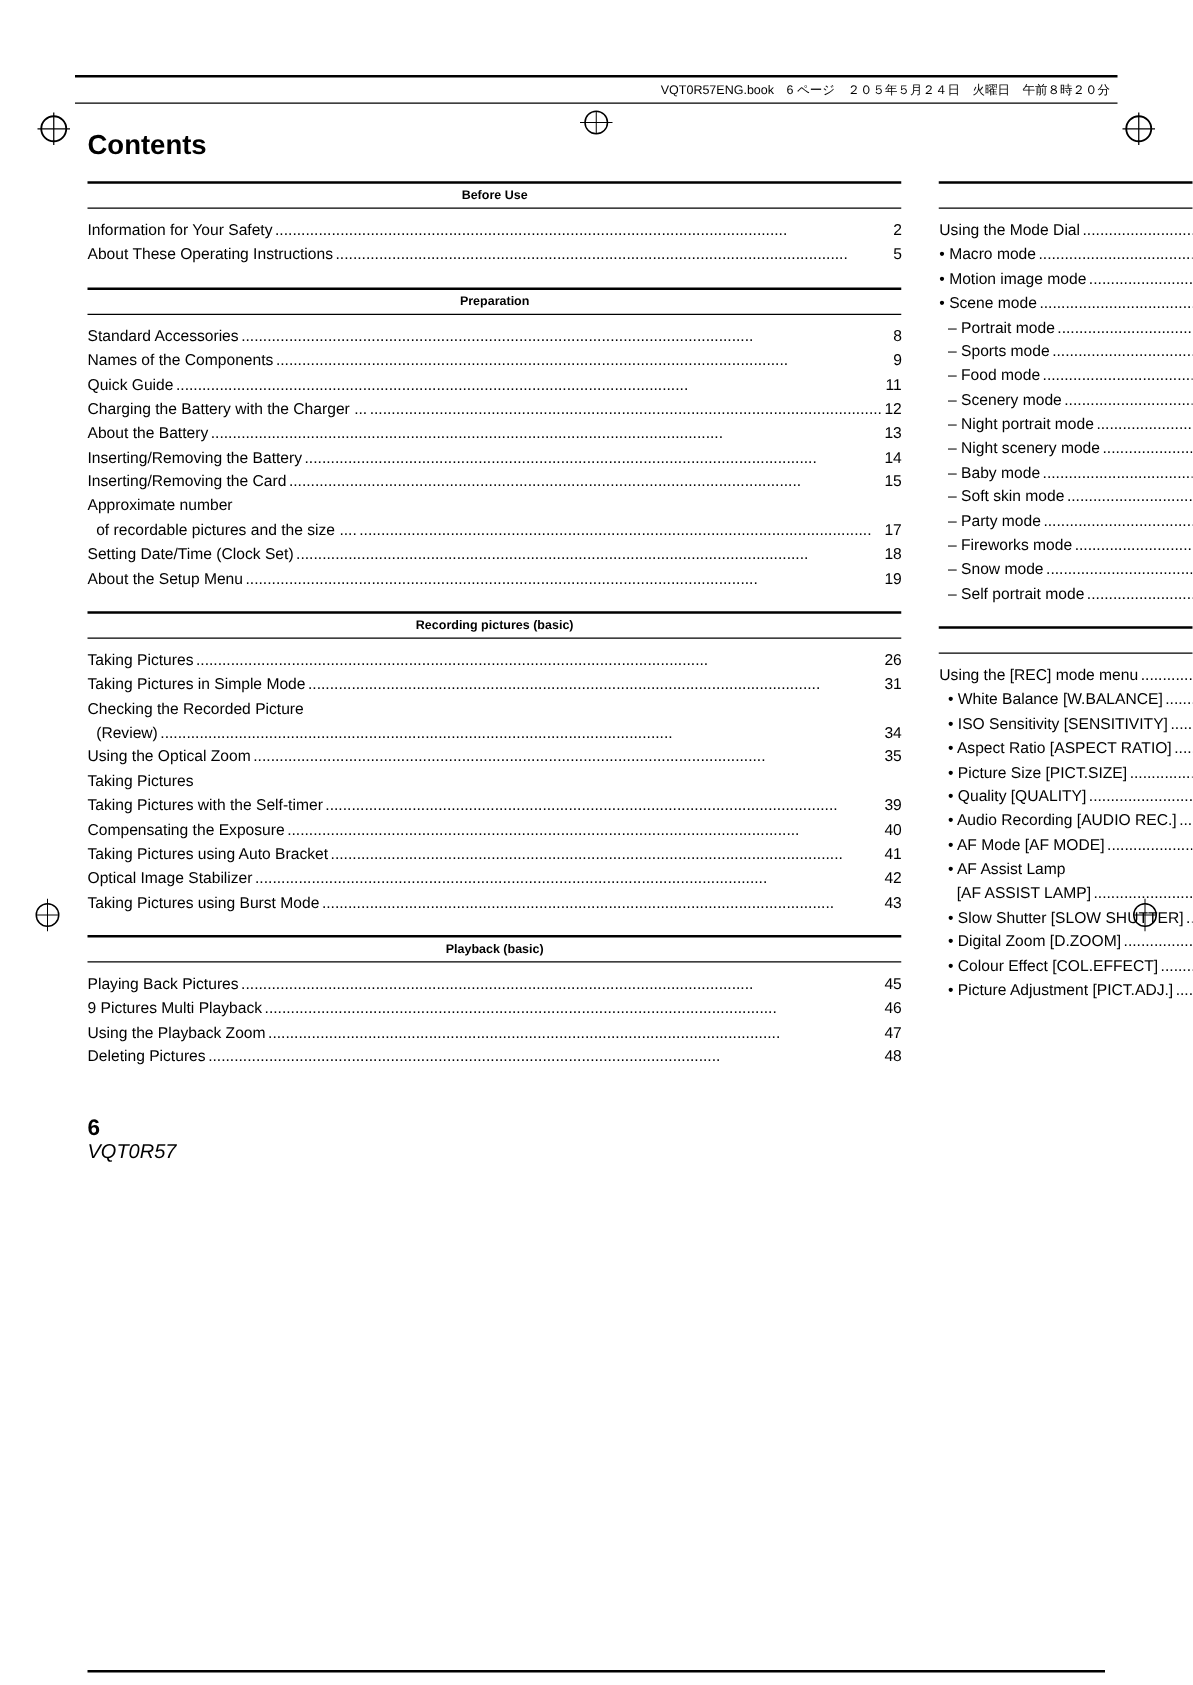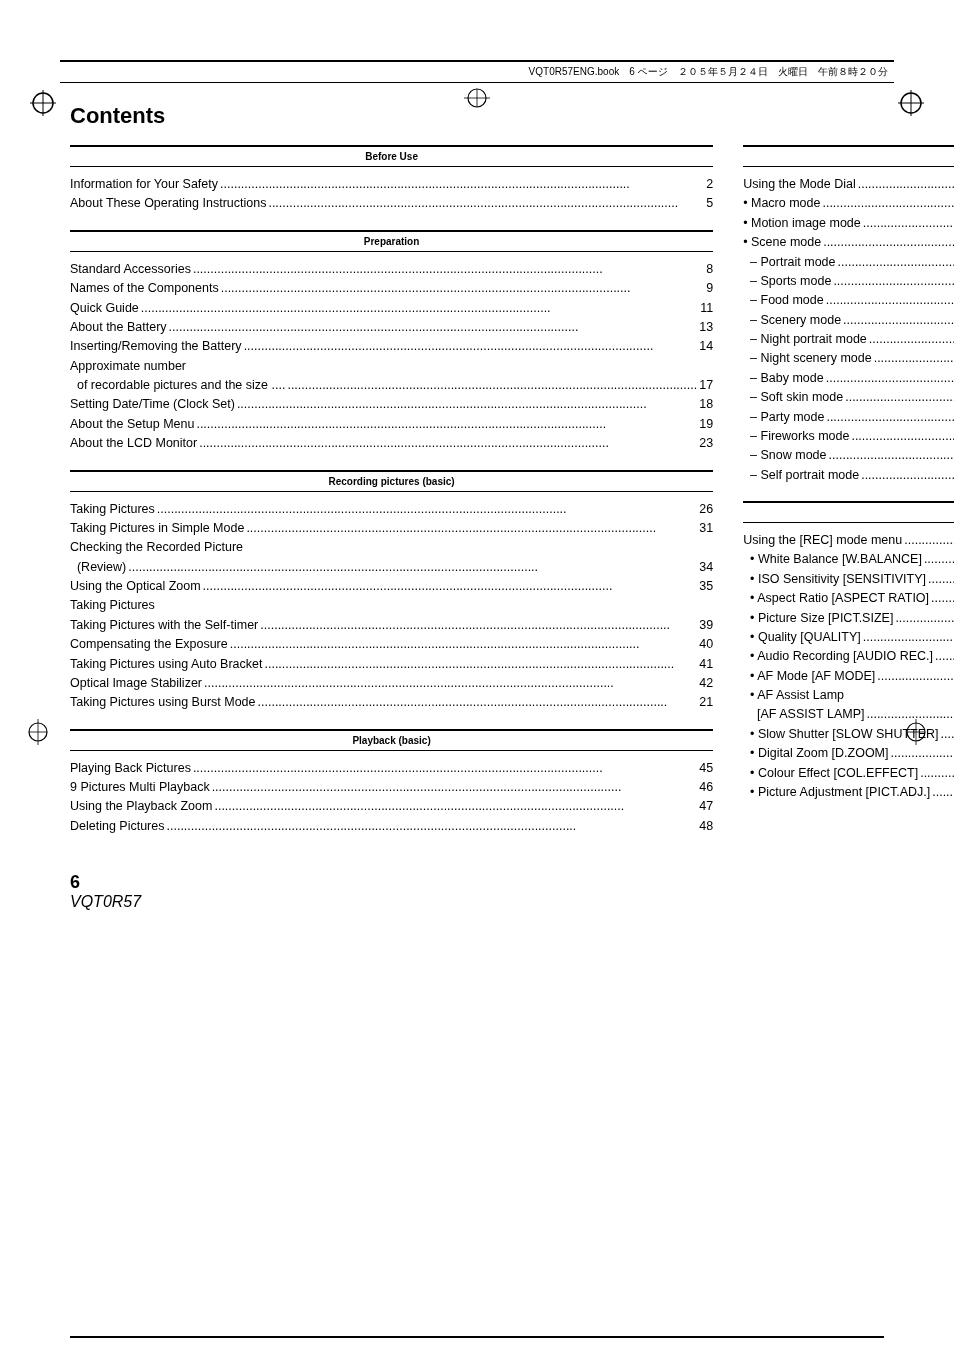--- a/index.html
+++ b/index.html
@@ -233,28 +233,38 @@
             <span class="toc-text">Names of the Components</span>
             <span class="dot-leader"></span>
             <span class="page-num">9</span>
           </div>
           <div class="toc-line">
             <span class="toc-text">Quick Guide</span>
             <span class="dot-leader"></span>
             <span class="page-num">11</span>
           </div>
           <div class="toc-line">
+            <span class="toc-text">Charging the Battery with the Charger ...</span>
+            <span class="dot-leader"></span>
+            <span class="page-num">12</span>
+          </div>
+          <div class="toc-line">
             <span class="toc-text">About the Battery</span>
             <span class="dot-leader"></span>
             <span class="page-num">13</span>
           </div>
           <div class="toc-line">
             <span class="toc-text">Inserting/Removing the Battery</span>
             <span class="dot-leader"></span>
             <span class="page-num">14</span>
+          </div>
+          <div class="toc-line">
+            <span class="toc-text">Inserting/Removing the Card</span>
+            <span class="dot-leader"></span>
+            <span class="page-num">15</span>
           </div>
           <div class="toc-line">
             <span class="toc-text">Approximate number</span>
             <span class="dot-leader" style="visibility:hidden"></span>
             <span class="page-num"></span>
           </div>
           <div class="toc-line">
             <span class="toc-text">&nbsp;&nbsp;of recordable pictures and the size ....</span>
             <span class="dot-leader"></span>
             <span class="page-num">17</span>
@@ -262,25 +272,20 @@
           <div class="toc-line">
             <span class="toc-text">Setting Date/Time (Clock Set)</span>
             <span class="dot-leader"></span>
             <span class="page-num">18</span>
           </div>
           <div class="toc-line">
             <span class="toc-text">About the Setup Menu</span>
             <span class="dot-leader"></span>
             <span class="page-num">19</span>
           </div>
-          <div class="toc-line">
-            <span class="toc-text">About the LCD Monitor</span>
-            <span class="dot-leader"></span>
-            <span class="page-num">23</span>
-          </div>
         </div>
 
         <div class="section">
           <div class="section-title">Recording pictures (basic)</div>
 
           <div class="toc-line">
             <span class="toc-text">Taking Pictures</span>
             <span class="dot-leader"></span>
             <span class="page-num">26</span>
           </div>
@@ -325,21 +330,21 @@
             <span class="page-num">41</span>
           </div>
           <div class="toc-line">
             <span class="toc-text">Optical Image Stabilizer</span>
             <span class="dot-leader"></span>
             <span class="page-num">42</span>
           </div>
           <div class="toc-line">
             <span class="toc-text">Taking Pictures using Burst Mode</span>
             <span class="dot-leader"></span>
-            <span class="page-num">21</span>
+            <span class="page-num">43</span>
           </div>
         </div>
 
         <div class="section">
           <div class="section-title">Playback (basic)</div>
 
           <div class="toc-line">
             <span class="toc-text">Playing Back Pictures</span>
             <span class="dot-leader"></span>
             <span class="page-num">45</span>

